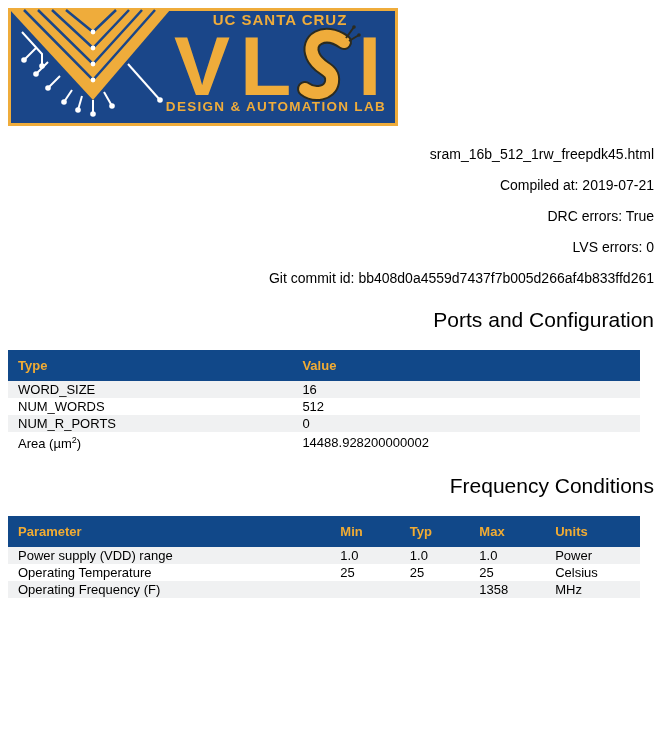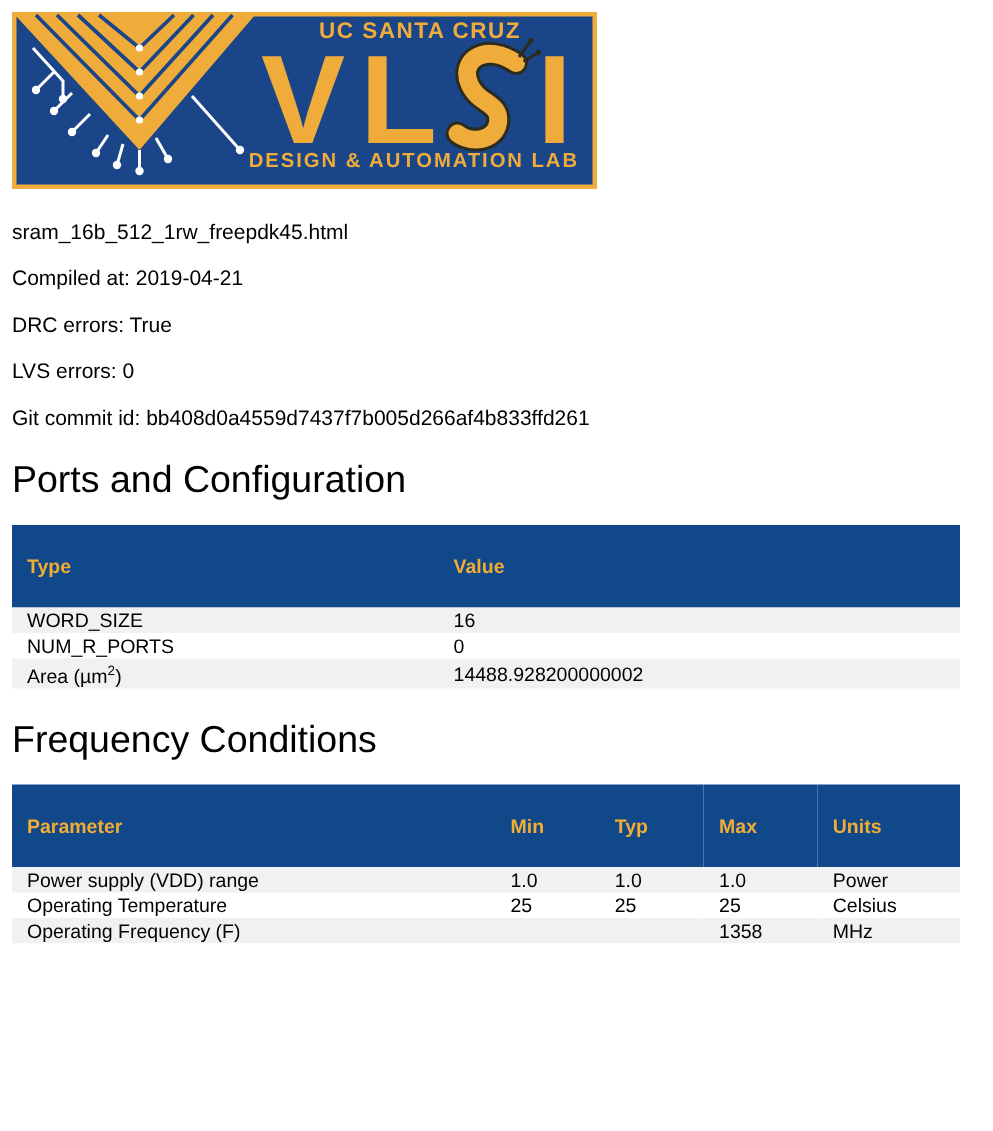--- a/index.html
+++ b/index.html
@@ -11,40 +11,41 @@
     --text:#000000;
   }
   html,body{background:#fff;}
   body{
     margin:8px;
     width:646px;
     color:var(--text);
     font-family:"Liberation Sans", sans-serif;
   }
   .logo-svg{display:block;}
-  p.meta{font-size:14px;line-height:16px;margin:15px 0;}
+  p.meta{font-size:14px;line-height:16px;margin:15px 0;text-align:right;}
   p.meta.first{margin-top:20px;}
   h2.section{
-    font-size:25px;
+    font-size:21px;
     font-weight:400;
     line-height:24px;
     margin:22px 0 18px 0;
+    text-align:right;
   }
   table.report{
     border-collapse:collapse;
     table-layout:fixed;
     width:632px;
     font-size:13px;
   }
   table.report th{
     background:var(--table-header-bg);
     color:var(--table-header-text);
     font-weight:700;
     text-align:left;
-    padding:20px 10px;
+    padding:8px 10px;
     line-height:15px;
   }
   table.report td{
     padding:1px 10px;
     line-height:15px;
     vertical-align:middle;
   }
   table.report tbody tr:nth-child(odd){background:var(--row-stripe);}
   sup{font-size:9px;}
   
@@ -110,21 +111,21 @@
         <circle cx="346" cy="19" r="1.8" fill="#2B2B20"></circle>
         <circle cx="351" cy="27" r="1.8" fill="#2B2B20"></circle>
       </g>
       <text class="lg-goldtext" x="350" y="87" font-size="84">I</text>
     </g>
 
     <text class="lg-goldtext" x="378" y="103" font-size="13.5" letter-spacing="1.3" text-anchor="end">DESIGN &amp; AUTOMATION LAB</text>
   </svg>
 
   <p class="meta first">sram_16b_512_1rw_freepdk45.html</p>
-  <p class="meta">Compiled at: 2019-04-21</p>
+  <p class="meta">Compiled at: 2019-07-21</p>
   <p class="meta">DRC errors: True</p>
   <p class="meta">LVS errors: 0</p>
   <p class="meta">Git commit id: bb408d0a4559d7437f7b005d266af4b833ffd261</p>
 
   <h2 class="section">Ports and Configuration</h2>
 
   <table class="report">
     <colgroup>
         <col style="width:45%">
         <col style="width:55%">
@@ -132,20 +133,24 @@
     <thead>
       <tr>
         <th>Type</th>
         <th>Value</th>
       </tr>
     </thead>
     <tbody>
       <tr>
         <td>WORD_SIZE</td>
         <td>16</td>
+      </tr>
+      <tr>
+        <td>NUM_WORDS</td>
+        <td>512</td>
       </tr>
       <tr>
         <td>NUM_R_PORTS</td>
         <td>0</td>
       </tr>
       <tr>
         <td><span>Area (µm</span><sup>2</sup><span>)</span></td>
         <td>14488.928200000002</td>
       </tr>
     </tbody>

